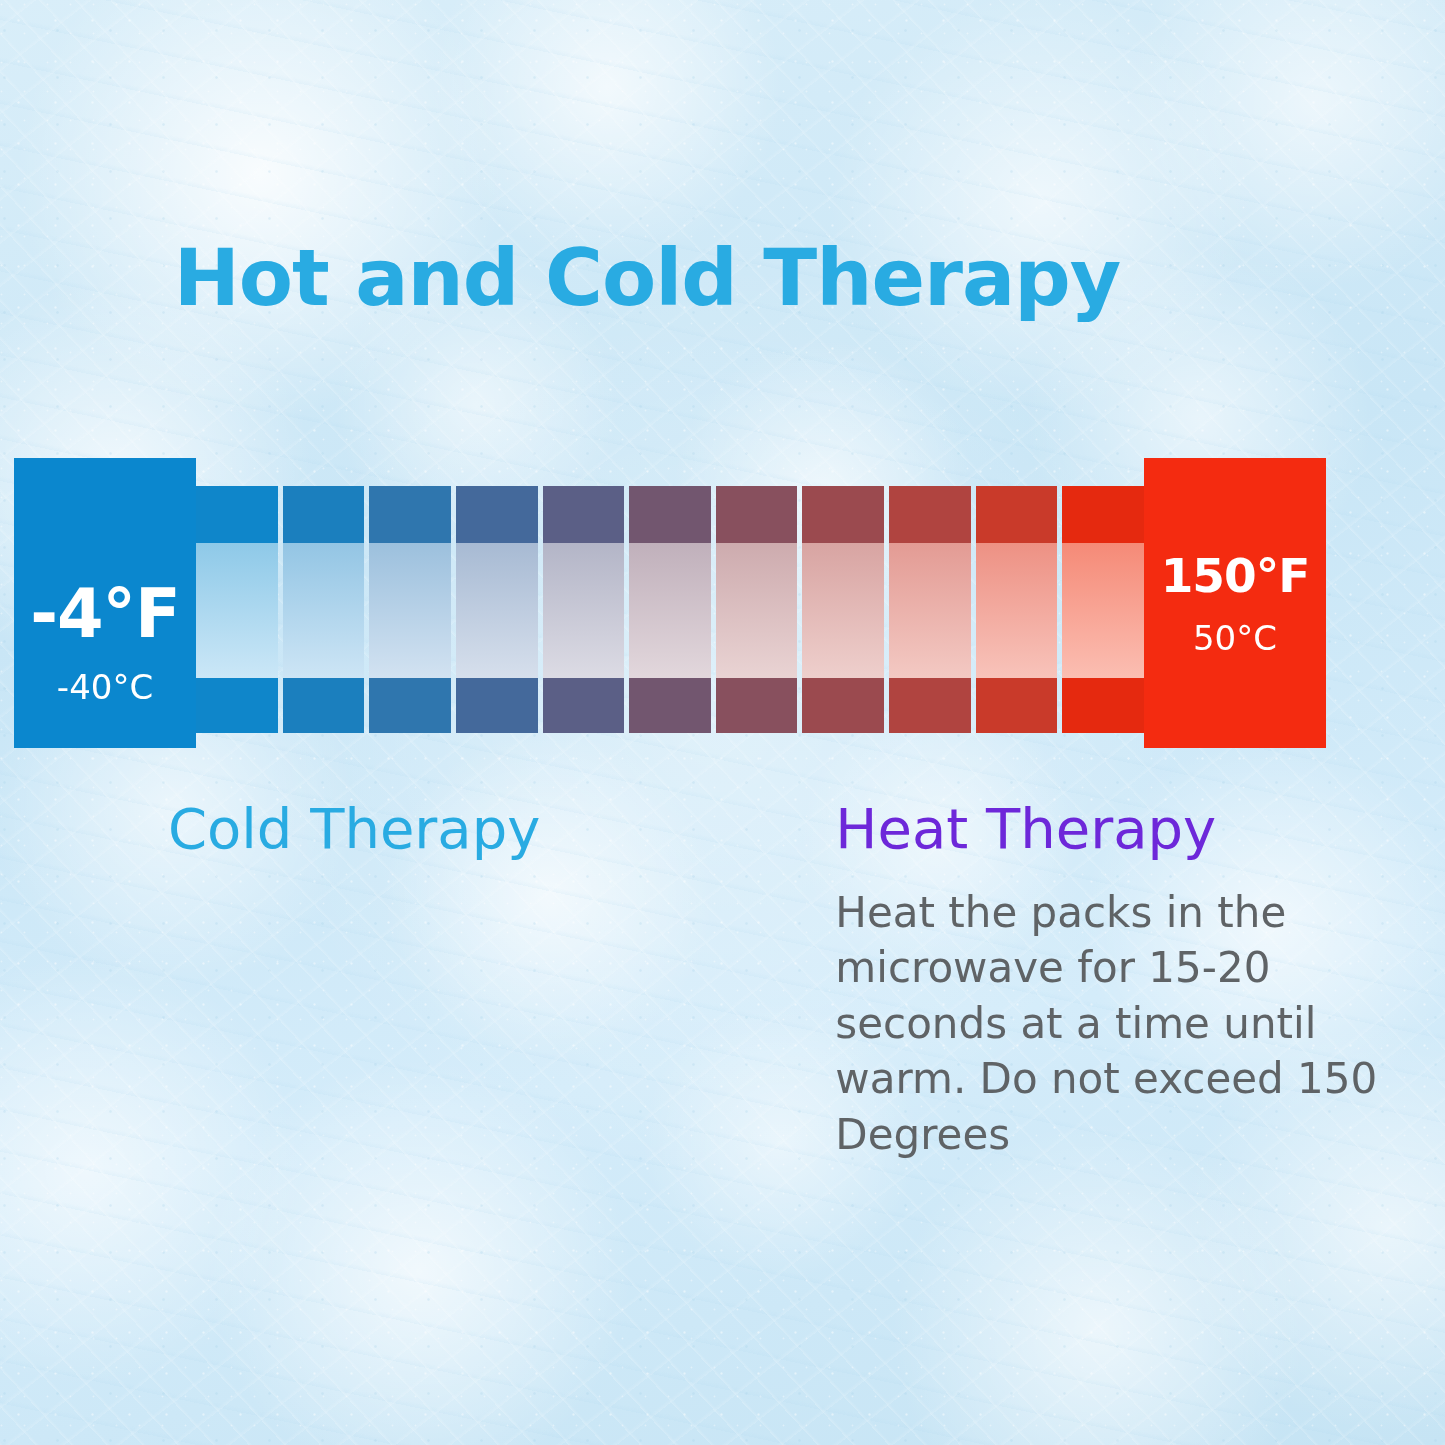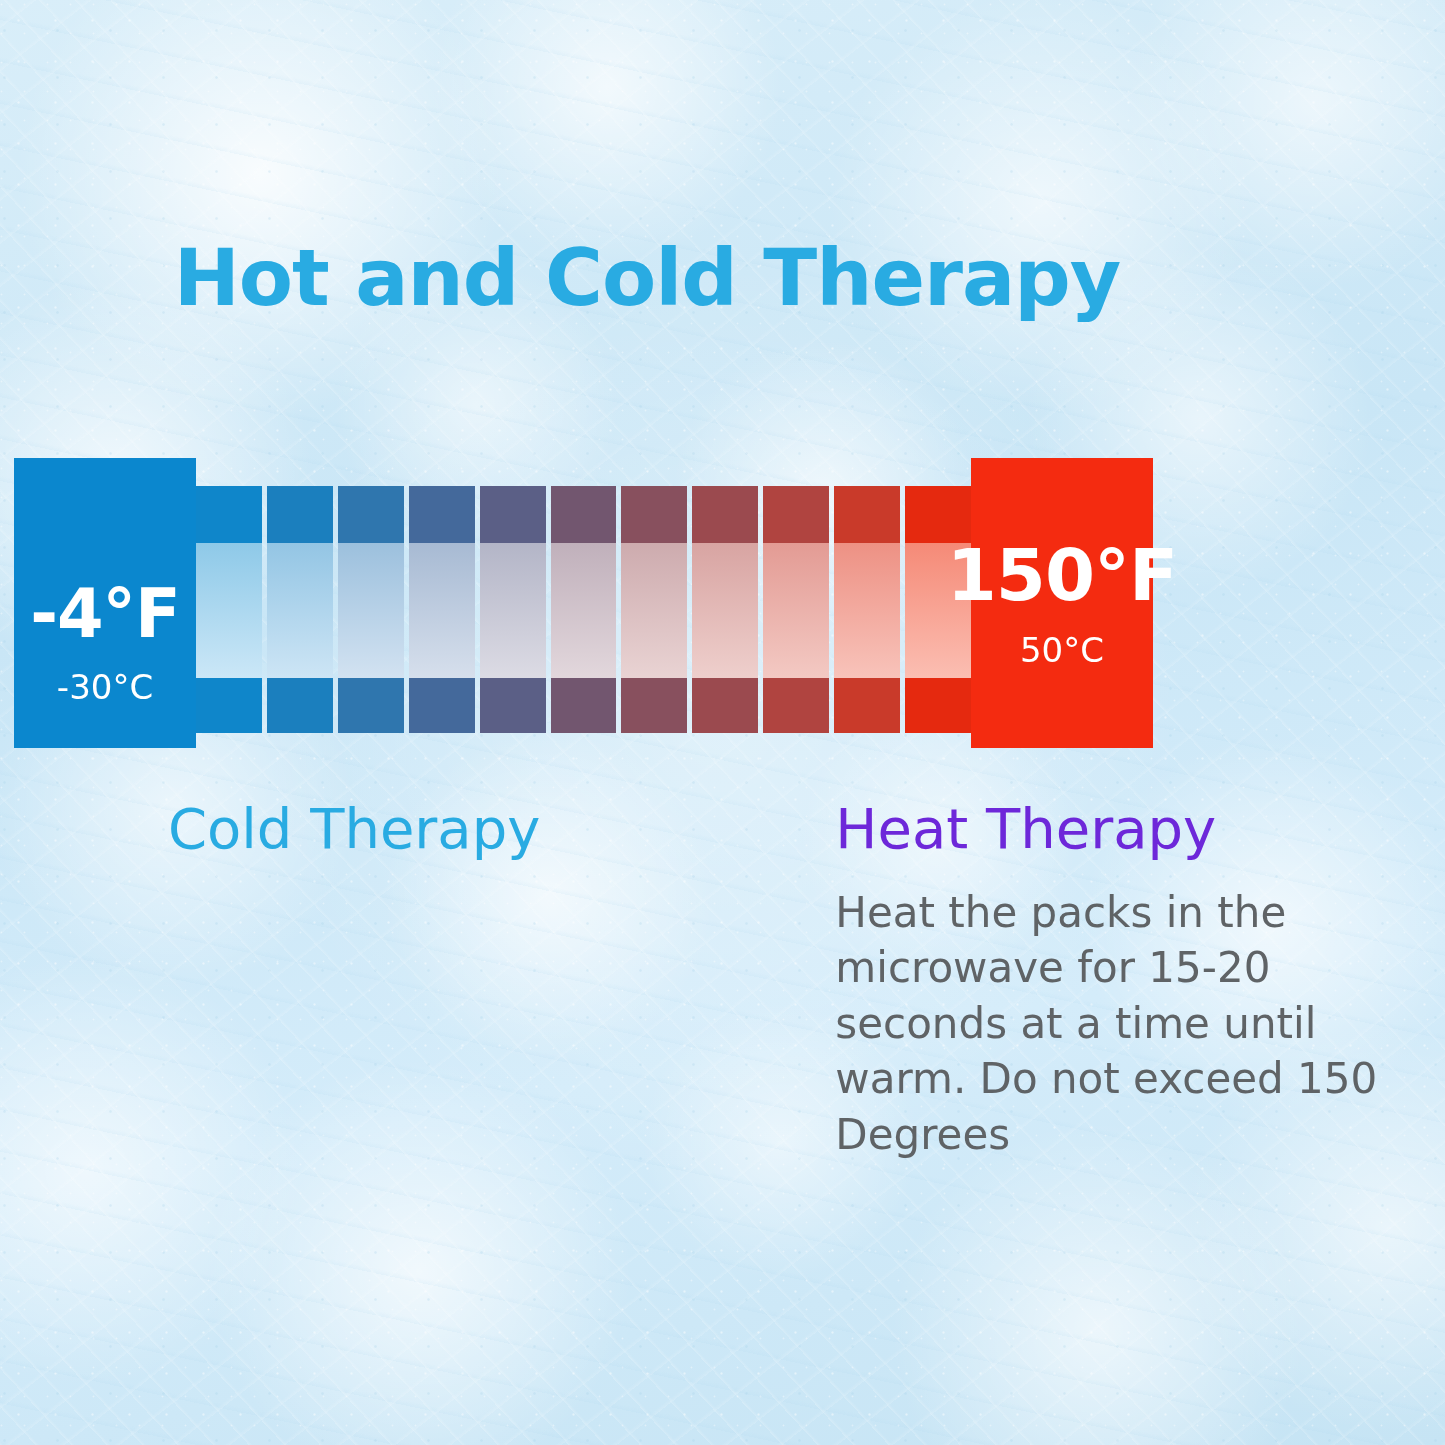--- a/index.html
+++ b/index.html
@@ -80,21 +80,21 @@
     letter-spacing: -1px;
     color: #29abe2;
     white-space: nowrap;
   }
 
   
   .scale {
     position: absolute;
     left: 14px;
     top: 458px;
-    width: 1139px;
+    width: 1312px;
     height: 290px;
   }
   .endcap {
     position: absolute;
     top: 0;
     height: 290px;
     width: 182px;
     display: flex;
     flex-direction: column;
     align-items: center;
@@ -107,21 +107,21 @@
   .endcap .f-label {
     font-family: "DejaVu Sans", sans-serif;
     font-weight: 700;
     font-size: 67px;
     line-height: 1;
     color: #ffffff;
     white-space: nowrap;
     letter-spacing: -1px;
   }
   .endcap.cold .f-label { margin-top: 78px; }
-  .endcap.hot  .f-label { font-size: 72px; }
+  .endcap.hot  .f-label { font-size: 47px; }
   .endcap .c-label {
     font-family: "DejaVu Sans", sans-serif;
     font-weight: 400;
     font-size: 34px;
     line-height: 1;
     color: #ffffff;
     margin-top: 22px;
     white-space: nowrap;
   }
 
@@ -187,21 +187,21 @@
   <div class="bg-base"></div>
   <div class="bg-speckle"></div>
   <div class="bg-veins"></div>
 
   <div class="title">Hot and Cold Therapy</div>
 
   <div class="scale">
 
     <div class="endcap cold">
       <div class="f-label">-4°F</div>
-      <div class="c-label">-30°C</div>
+      <div class="c-label">-40°C</div>
     </div>
 
     <div class="segments" id="segments">
         <div class="segment">
           <div class="seg-top" style="background: rgb(15, 134, 202);"></div>
           <div class="seg-middle" style="background: linear-gradient(rgb(142, 201, 232) 0%, rgb(203, 231, 247) 100%);"></div>
           <div class="seg-bottom" style="background: rgb(15, 134, 202);"></div>
         </div>
         <div class="segment">
           <div class="seg-top" style="background: rgb(27, 127, 190);"></div>

